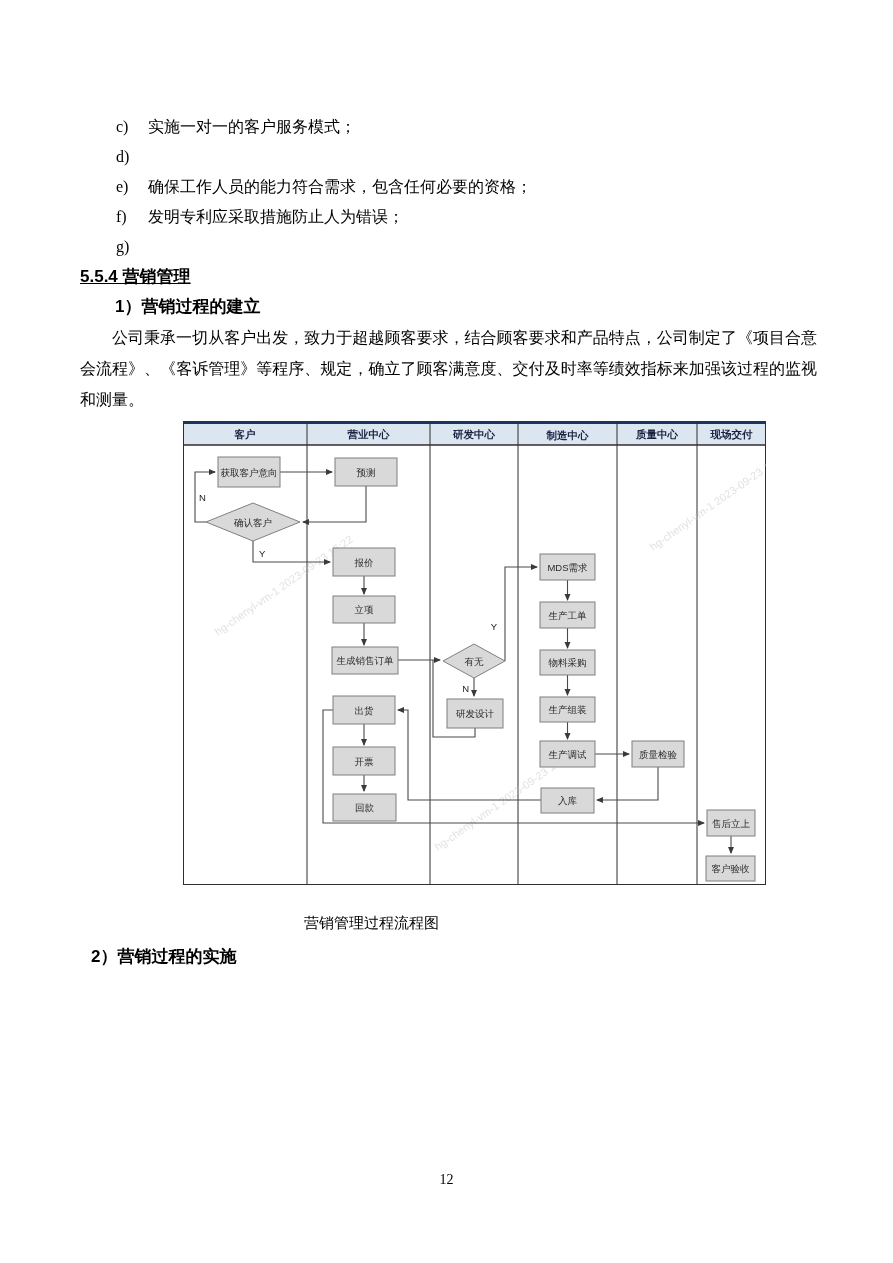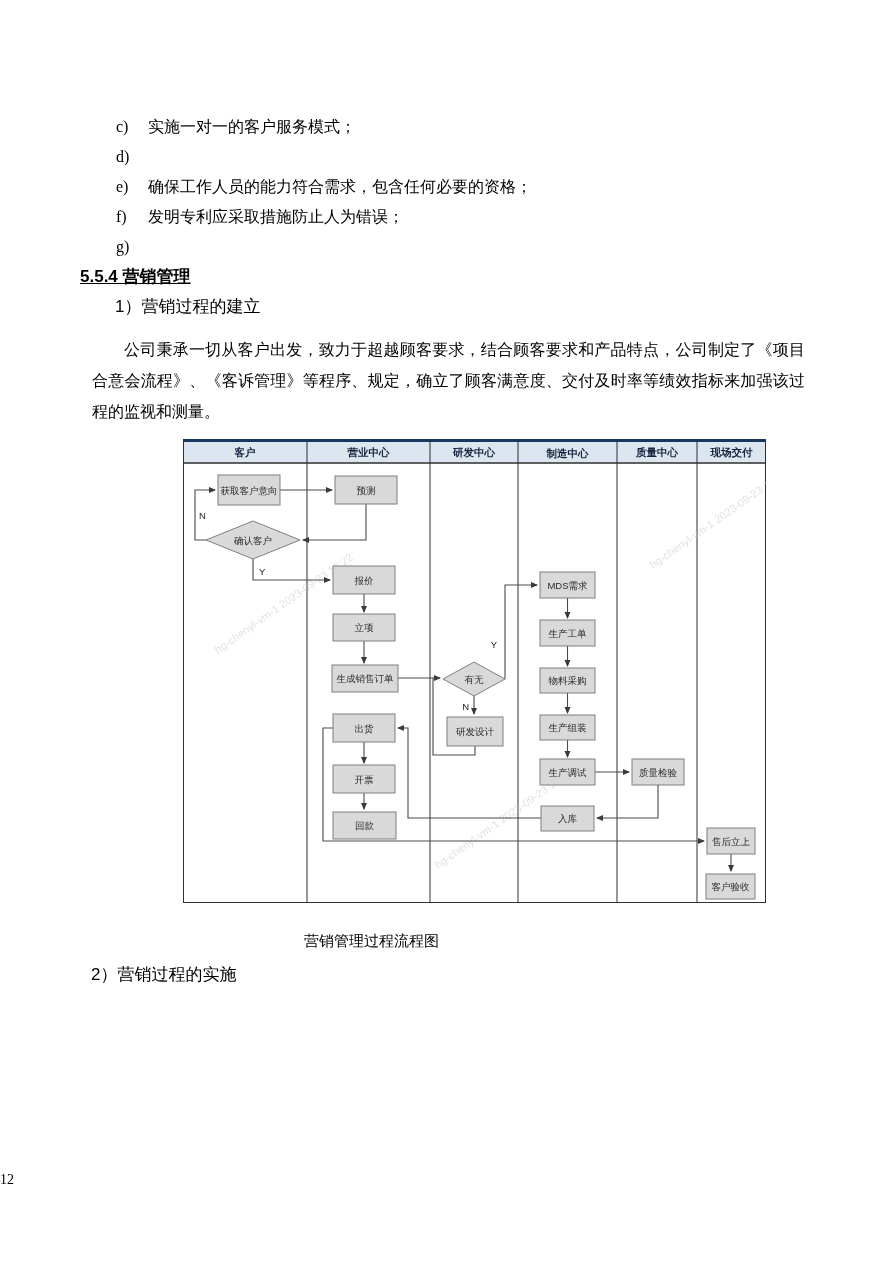--- a/index.html
+++ b/index.html
@@ -5,26 +5,26 @@
   html,body{margin:0;padding:0;}
   body{
     width:893px;height:1263px;background:#ffffff;position:relative;overflow:hidden;
     font-family:"Liberation Serif","DejaVu Serif",serif;color:#000;
   }
   .content{position:absolute;left:80px;width:737px;top:0;}
   .list{margin-top:112px;}
   .list-item{position:relative;padding-left:68px;height:30px;line-height:30px;font-size:16px;}
   .list-item .marker{position:absolute;left:36px;}
   .h-main{font-size:17px;font-weight:bold;line-height:30px;font-family:"Liberation Sans","DejaVu Sans",sans-serif;text-decoration:underline;}
-  .h-sub{font-size:17px;font-weight:normal;line-height:30px;margin-left:35px;font-family:"Liberation Sans","DejaVu Sans",sans-serif;}
-  .para{font-size:16px;line-height:31px;text-align:justify;text-indent:2em;margin:12px;}
+  .h-sub{font-size:17px;font-weight:bold;line-height:30px;margin-left:35px;font-family:"Liberation Sans","DejaVu Sans",sans-serif;}
+  .para{font-size:16px;line-height:31px;text-align:justify;text-indent:2em;margin:0;}
   .figure{margin-left:103px;margin-top:6px;width:583px;}
   .caption{width:583px;margin-left:103px;text-align:center;font-size:15px;line-height:25px;margin-top:22px;}
   .h-sub2{margin-top:6px;margin-left:11px;}
-  .pagenum{position:absolute;left:0;right:0;top:1172px;font-size:14px;}
+  .pagenum{position:absolute;left:0;right:0;top:1172px;text-align:center;font-size:14px;}
   svg text{font-family:"Liberation Sans","DejaVu Sans",sans-serif;}
   .lane-label{font-size:10.5px;font-weight:bold;fill:#17233f;}
   .node-label{font-size:9.5px;fill:#2b2b2b;}
   .branch-label{font-size:9.5px;fill:#222;}
   .wm{font-size:11px;fill:#c3c3c3;opacity:.5;}
   .grid{stroke:#2f2f2f;stroke-width:1;fill:none;}
   .flow{stroke:#4a4a4a;stroke-width:1.1;fill:none;}
   .nodebox{fill:#d9d9d9;stroke:#7f7f7f;stroke-width:1;}
 </style>
 </head>

